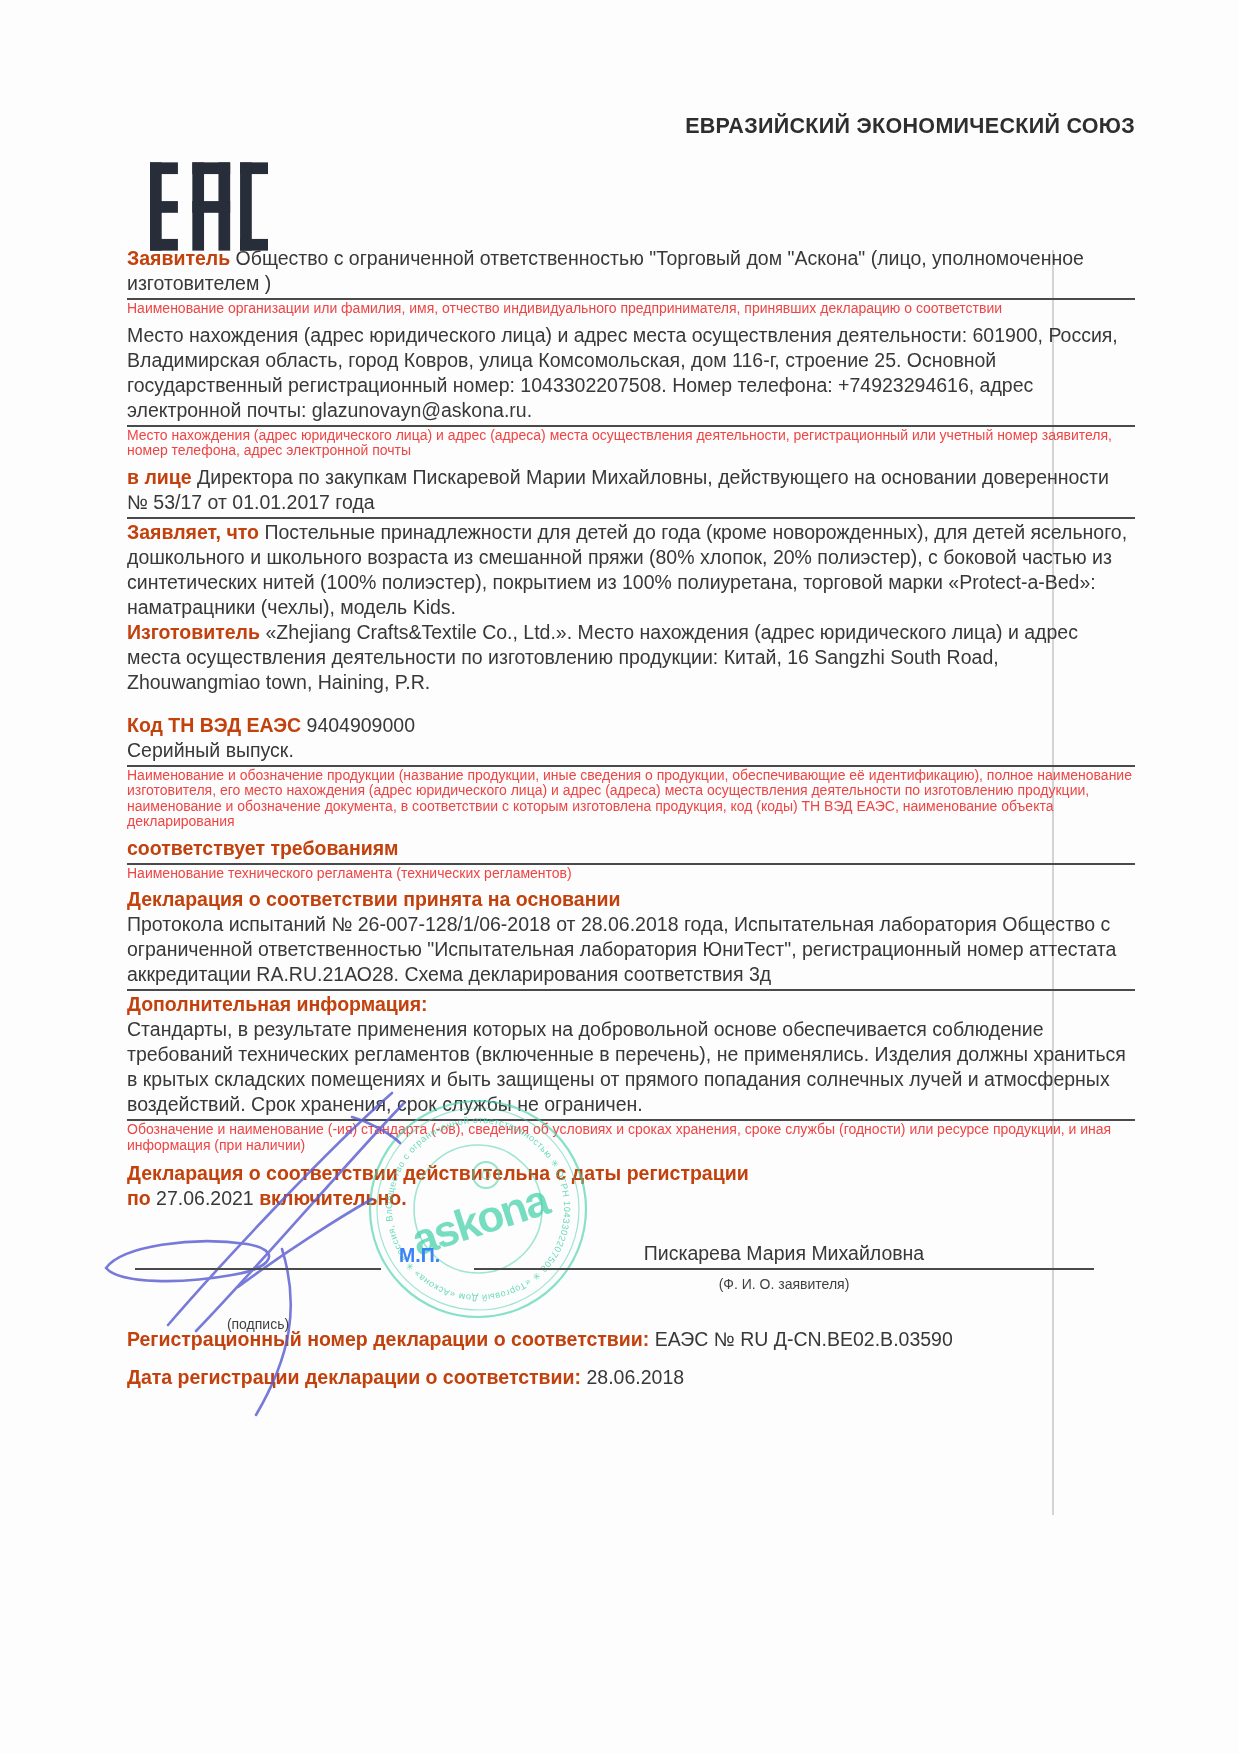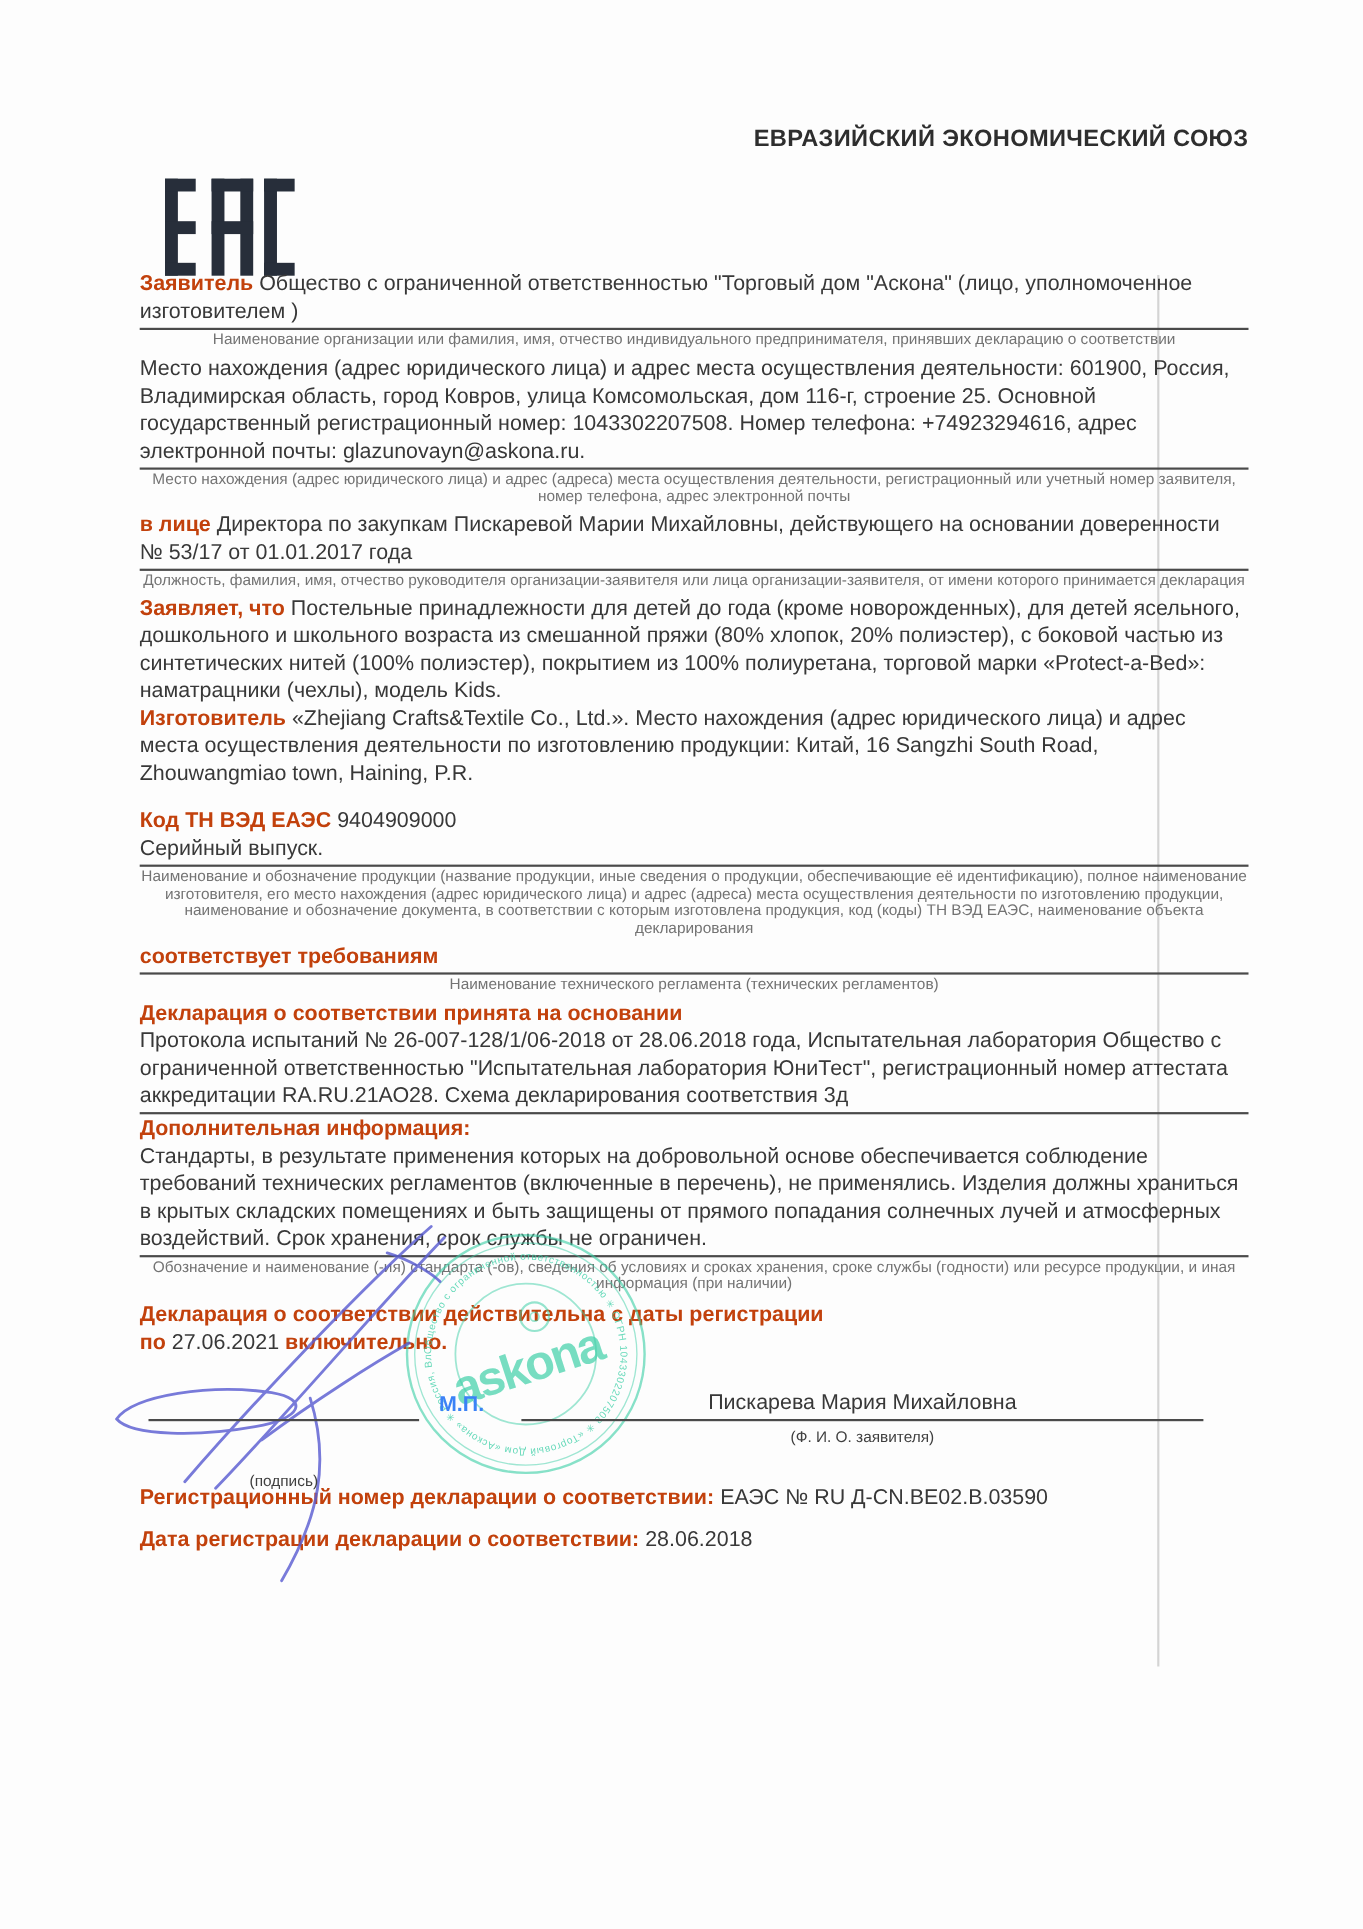--- a/index.html
+++ b/index.html
@@ -16,21 +16,21 @@
   }
   .eac-logo{position:absolute;left:150px;top:162px;}
   .content{
     position:absolute;left:127px;top:246px;width:1008px;
     font-size:19.5px;line-height:25px;
   }
   .content p{margin:0;}
   b{color:#c2410c;}
   .rule{border:none;border-top:2px solid #4a4a4a;margin:2px 0 1px 0;}
   .caption{
-    font-size:14px;line-height:15.5px;text-align:center;color:#737373;
+    font-size:14px;line-height:15.5px;color:#ef4444;
     margin:0 0 6px 0;
   }
   .tnved{margin-top:18px !important;}
   .validity{margin-top:8px !important;}
   .sig-block{position:relative;height:52px;margin-top:30px;margin-bottom:34px;}
   .sig-name{position:absolute;left:347px;top:0;width:620px;text-align:center;}
   .sig-mp{position:absolute;left:272px;top:2px;font-weight:bold;color:#3b82f6;}
   .sig-line{position:absolute;top:27px;border-top:2px solid #4a4a4a;}
   .sig-line.left{left:8px;width:246px;}
   .sig-line.right{left:347px;width:620px;}
@@ -77,21 +77,20 @@
     <p><b>Заявитель</b> <span>Общество с ограниченной ответственностью "Торговый дом "Аскона" (лицо, уполномоченное изготовителем )</span></p>
     <hr class="rule">
     <div class="caption">Наименование организации или фамилия, имя, отчество индивидуального предпринимателя, принявших декларацию о соответствии</div>
 
     <p>Место нахождения (адрес юридического лица) и адрес места осуществления деятельности: 601900, Россия, Владимирская область, город Ковров, улица Комсомольская, дом 116-г, строение 25. Основной государственный регистрационный номер: 1043302207508. Номер телефона: +74923294616, адрес электронной почты: glazunovayn@askona.ru.</p>
     <hr class="rule">
     <div class="caption">Место нахождения (адрес юридического лица) и адрес (адреса) места осуществления деятельности, регистрационный или учетный номер заявителя, номер телефона, адрес электронной почты</div>
 
     <p><b>в лице</b> <span>Директора по закупкам Пискаревой Марии Михайловны, действующего на основании доверенности № 53/17 от 01.01.2017 года</span></p>
     <hr class="rule">
-    <div class="caption">Должность, фамилия, имя, отчество руководителя организации-заявителя или лица организации-заявителя, от имени которого принимается декларация</div>
 
     <p><b>Заявляет, что</b> <span>Постельные принадлежности для детей до года (кроме новорожденных), для детей ясельного, дошкольного и школьного возраста из смешанной пряжи  (80% хлопок, 20% полиэстер), с боковой частью из синтетических нитей (100% полиэстер), покрытием из 100% полиуретана, торговой марки «Protect-a-Bed»: наматрацники (чехлы), модель Kids.</span></p>
     <p><b>Изготовитель</b> <span>«Zhejiang Crafts&amp;Textile Co., Ltd.». Место нахождения (адрес юридического лица) и адрес места осуществления деятельности по изготовлению продукции: Китай, 16 Sangzhi South Road, Zhouwangmiao town, Haining, P.R.</span></p>
 
     <p class="tnved"><b>Код ТН ВЭД ЕАЭС</b> <span>9404909000</span></p>
     <p>Серийный выпуск.</p>
     <hr class="rule">
     <div class="caption">Наименование и обозначение продукции (название продукции, иные сведения о продукции, обеспечивающие её идентификацию), полное наименование изготовителя, его место нахождения (адрес юридического лица) и адрес (адреса) места осуществления деятельности по изготовлению продукции, наименование и обозначение документа, в соответствии с которым изготовлена продукция, код (коды) ТН ВЭД ЕАЭС, наименование объекта декларирования</div>
 
     <p><b>соответствует требованиям</b></p>

